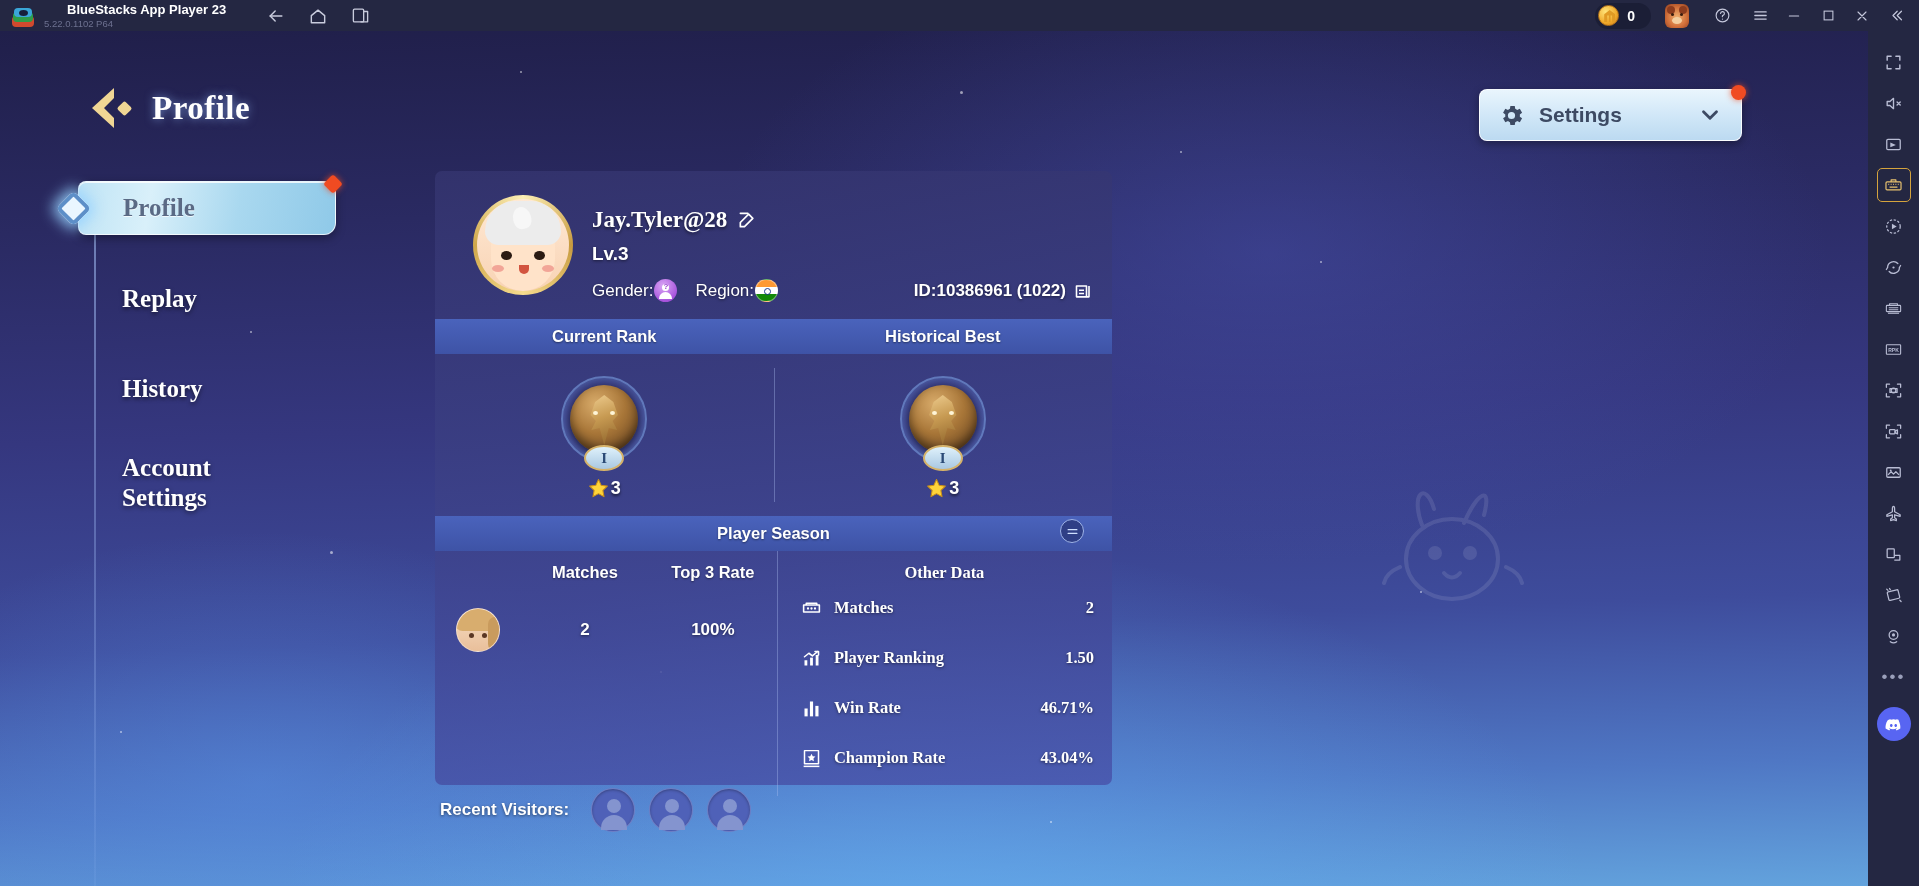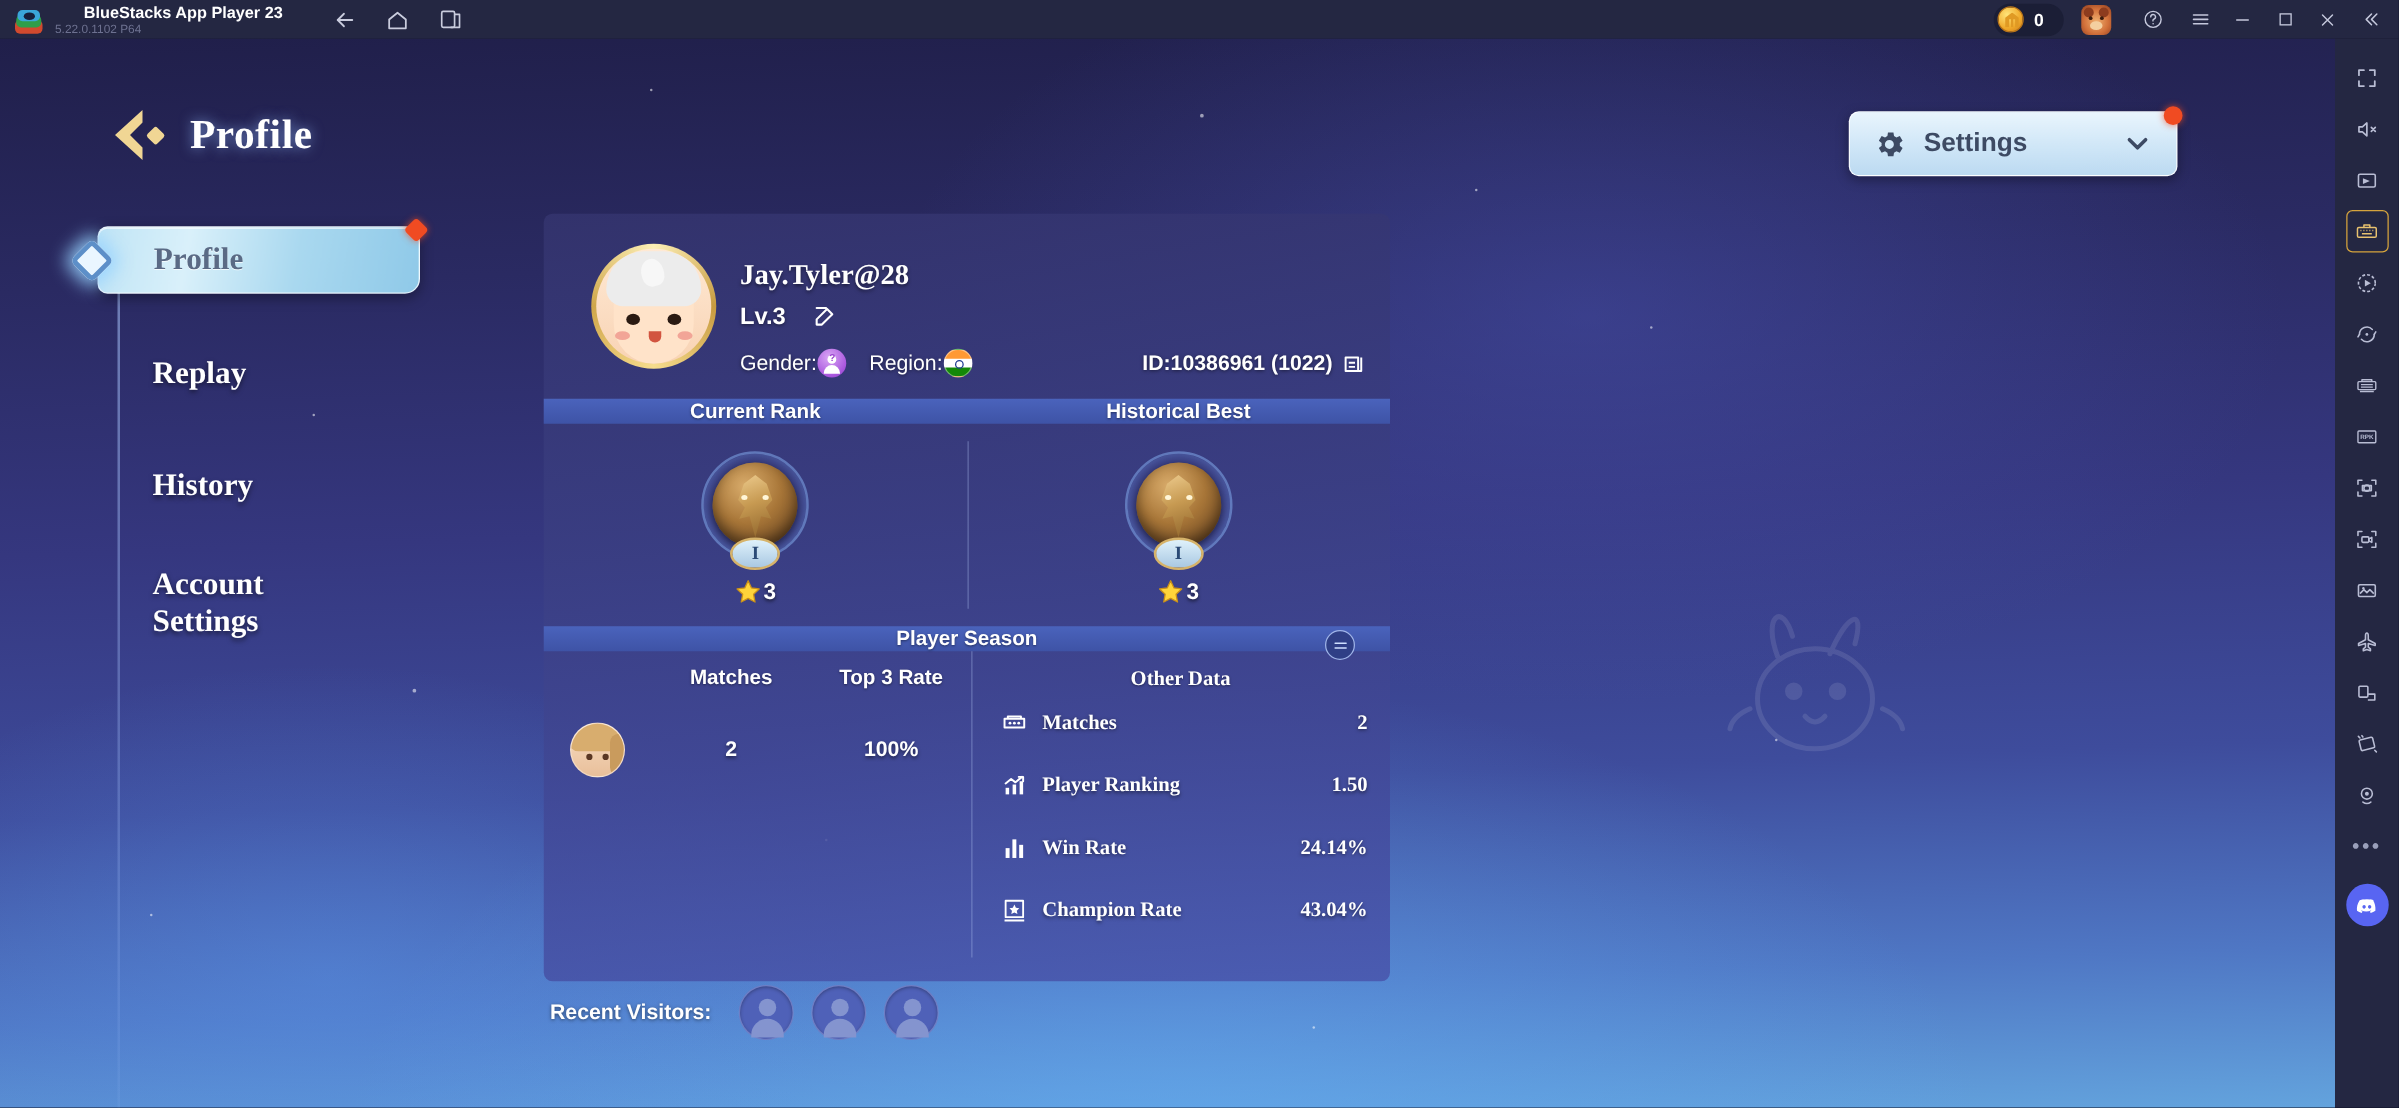--- a/index.html
+++ b/index.html
@@ -144,21 +144,21 @@
     border-radius: 40px 40px 18px 18px; }
   .av-hair:after { content:""; position:absolute; left:28px; top:6px; width:18px; height:22px;
     border-radius:50% 50% 40% 40%; background:#f7f7f7; transform:rotate(-14deg); }
   .av-face { position:absolute; left:14px; top:34px; width:64px; height:58px; background:#ffe3c9; border-radius:0 0 32px 32px; }
   .av-eye { position:absolute; width:11px; height:9px; border-radius:50%; background:#2a1a12; top:52px; }
   .av-eye.l { left:24px; } .av-eye.r { right:24px; }
   .av-blush { position:absolute; width:12px; height:7px; border-radius:50%; background:#f09a8e; top:66px; opacity:.85; }
   .av-blush.l { left:15px; } .av-blush.r { right:15px; }
   .av-mouth { position:absolute; left:42px; top:66px; width:10px; height:9px; border-radius:0 0 10px 10px; background:#d2543f; }
 
-  #uname-row { position:absolute; left:157px; top:36px; display:flex; align-items:center; gap:10px;flex-direction:column; }
+  #uname-row { position:absolute; left:157px; top:36px; display:flex; align-items:center; gap:10px; }
   #uname { color:#fff; font-size:23px; font-weight:bold; font-family:"Liberation Serif", serif;
     text-shadow:0 2px 3px rgba(0,0,0,.5); }
   #lvl { position:absolute; left:157px; top:72px; color:#fff; font-size:19px; font-weight:bold;
     text-shadow:0 1px 3px rgba(0,0,0,.5); }
 
   #meta-row { position:absolute; left:157px; top:108px; right:18px; display:flex; align-items:center; }
   .meta-label { color:#fff; font-size:17px; font-weight:normal; text-shadow:0 1px 3px rgba(0,0,0,.5); }
   #gender-badge {
     width:23px; height:23px; border-radius:50%; margin-left:1px; margin-right:18px;
     background: radial-gradient(circle at 40% 30%, #d9a6f5, #a855dd 70%, #8a3fc0);
@@ -173,21 +173,21 @@
     background: linear-gradient(180deg, #ff9933 0 33.33%, #ffffff 33.33% 66.66%, #138808 66.66% 100%);
     border:1px solid rgba(255,255,255,.4);
   }
   #flag-badge .chakra { position:absolute; left:8px; top:8px; width:7px; height:7px; border-radius:50%;
     border:1.4px solid #1f3b91; }
   #id-wrap { margin-left:auto; display:flex; align-items:center; gap:8px; }
   #id-text { color:#fff; font-size:17px; font-weight:bold; text-shadow:0 1px 3px rgba(0,0,0,.5); }
 
   
   .sec-bar {
-    height:20px; background: linear-gradient(180deg,#4a63bc 0%, #3e53a6 100%);
+    height:35px; background: linear-gradient(180deg,#4a63bc 0%, #3e53a6 100%);
     display:flex; align-items:center; position:relative;
   }
   .sec-bar .half { flex:1; text-align:center; color:#fff; font-size:16.5px; font-weight:bold;
     text-shadow:0 1px 2px rgba(0,0,0,.45); }
   .sec-bar .centered { width:100%; text-align:center; color:#fff; font-size:16.5px; font-weight:bold;
     text-shadow:0 1px 2px rgba(0,0,0,.45); }
   #season-toggle {
     position:absolute; right:28px; top:3px; width:24px; height:24px; border-radius:50%;
     background:#2f3f86; border:1.5px solid #9fb4e8; display:flex; align-items:center; justify-content:center;
   }
@@ -605,21 +605,21 @@
           <span class="stat-val">1.50</span>
         </div>
 
         <div class="stat-row">
           <svg class="stat-icon" viewBox="0 0 24 24" fill="#ffffff">
             <rect x="4" y="12" width="3.6" height="9"></rect>
               <rect x="10.2" y="4" width="3.6" height="17"></rect>
               <rect x="16.4" y="9" width="3.6" height="12"></rect>
           </svg>
           <span class="stat-label">Win Rate</span>
-          <span class="stat-val">24.14%</span>
+          <span class="stat-val">46.71%</span>
         </div>
 
         <div class="stat-row">
           <svg class="stat-icon" viewBox="0 0 24 24" fill="none" stroke="#ffffff" stroke-width="1.7" stroke-linejoin="round">
             <rect x="4" y="3" width="16" height="15"></rect>
               <path d="M12 6.5l1.4 2.9 3.1.4-2.3 2.2.6 3.1-2.8-1.5-2.8 1.5.6-3.1L7.5 9.8l3.1-.4z" fill="#fff" stroke="none"></path>
               <path d="M3 21h18"></path>
           </svg>
           <span class="stat-label">Champion Rate</span>
           <span class="stat-val">43.04%</span>

